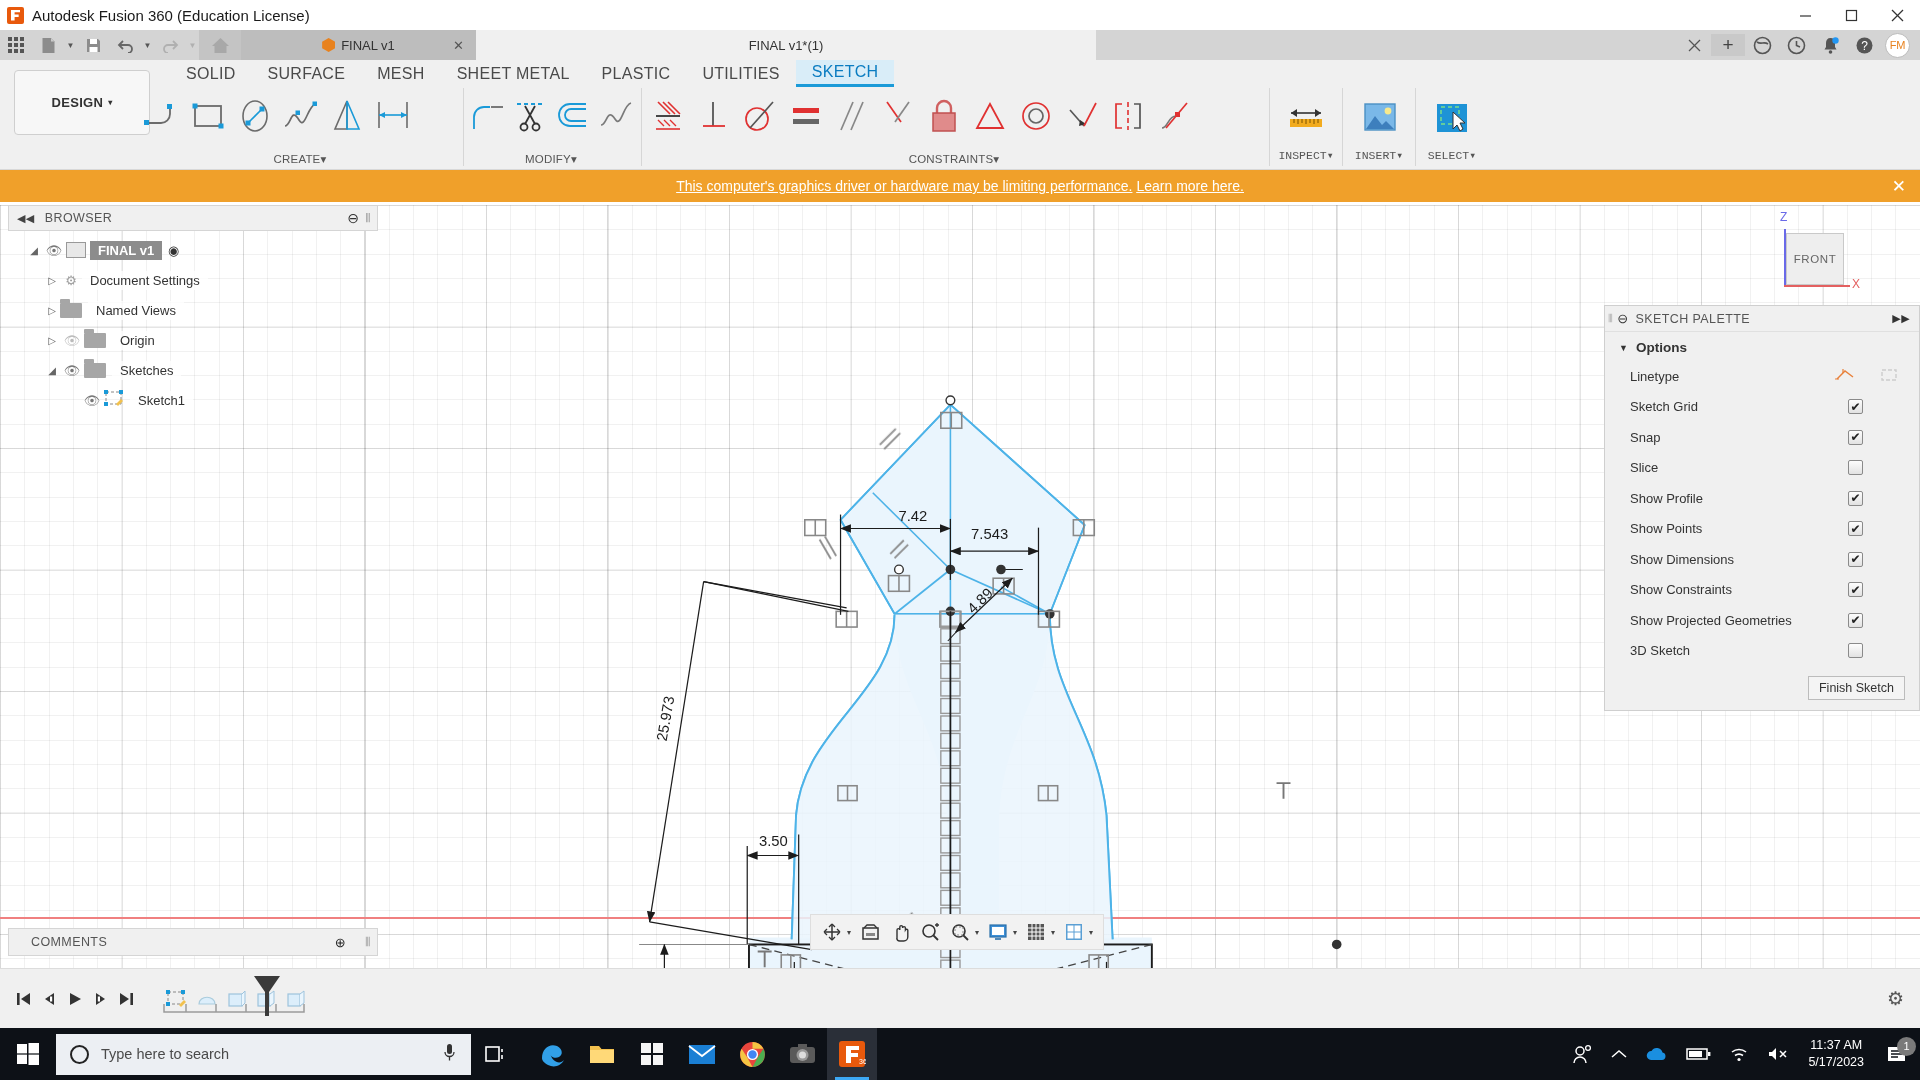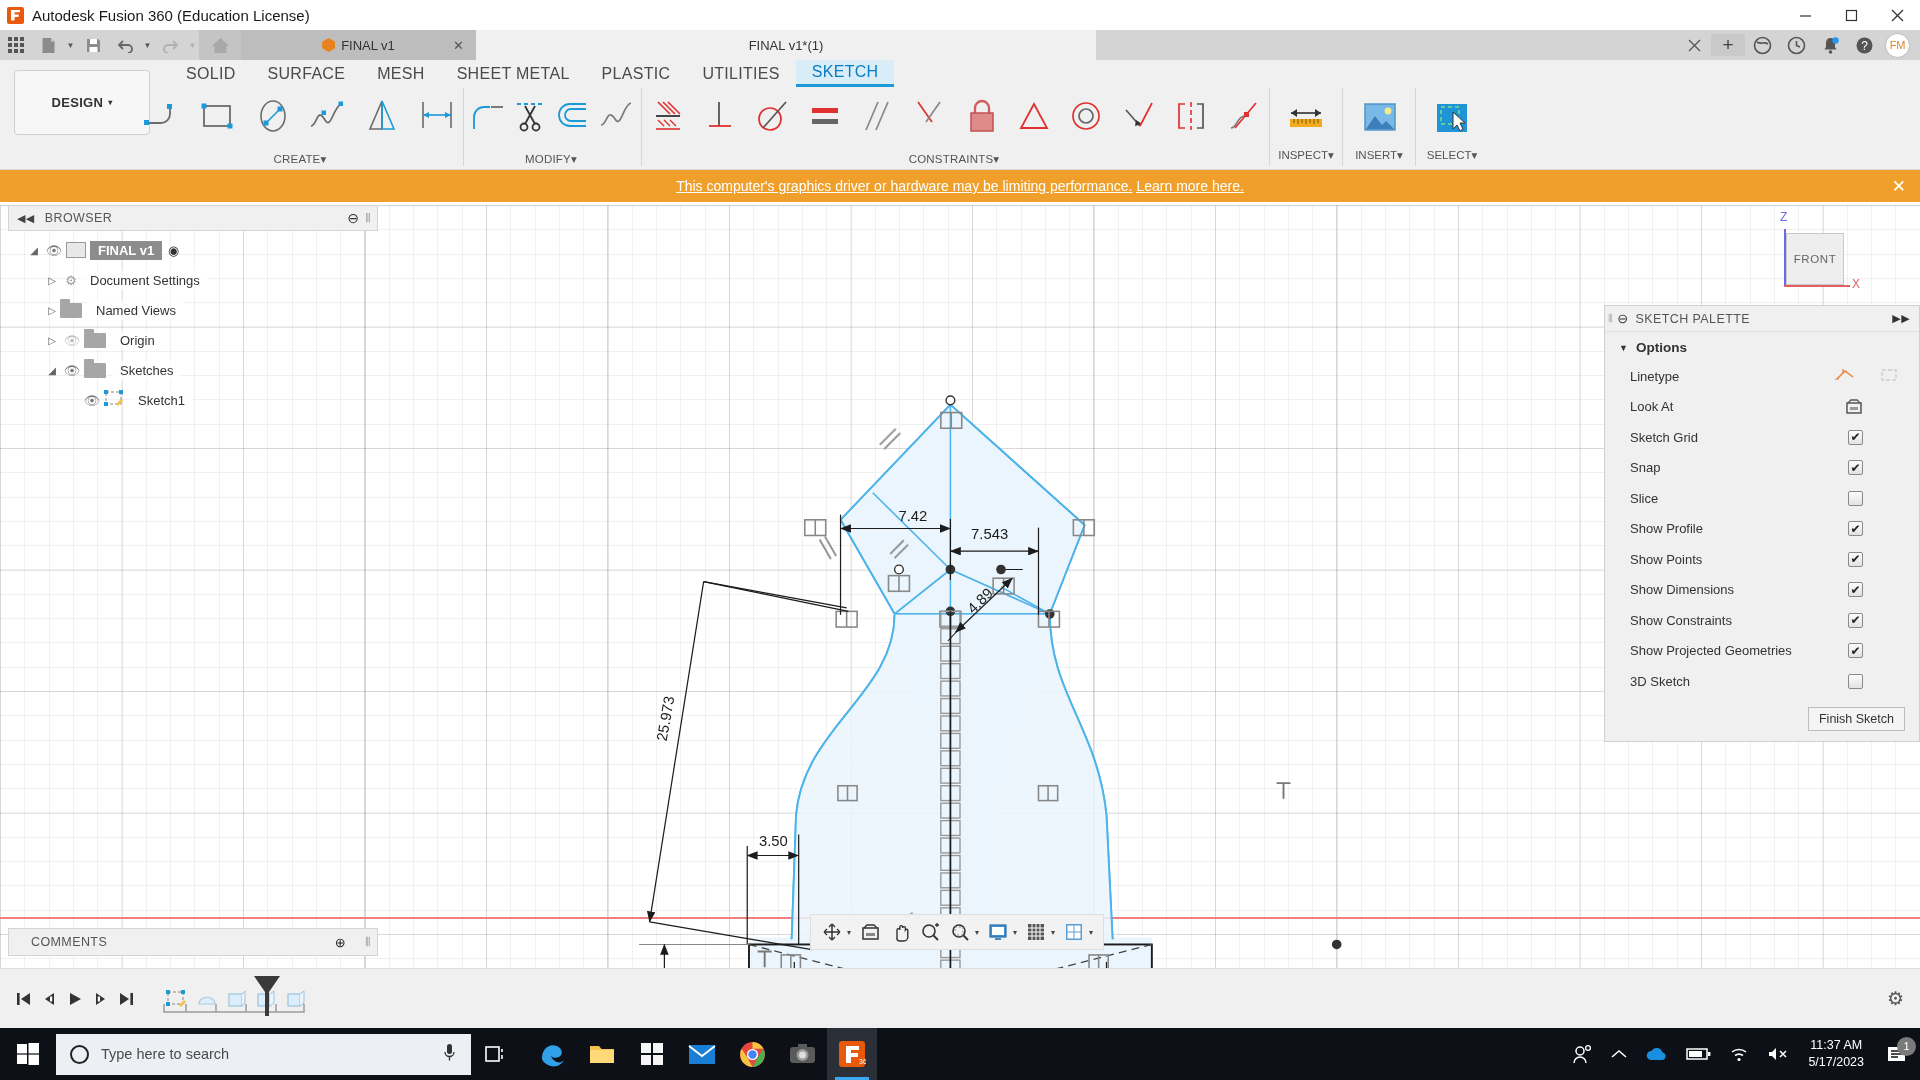--- a/index.html
+++ b/index.html
@@ -76,33 +76,33 @@
     font-size: 13px; color: #333; font-weight: 600; letter-spacing: .3px;
   }
   .design-box .car { font-size: 8px; margin-left: 5px; }
   .ws-tabs { position: absolute; left: 170px; top: 0; display: flex; height: 27px; }
   .ws-tab {
     padding: 0 16px; height: 27px; display: flex; align-items: center;
     font-size: 16px; color: #4a4a4a; letter-spacing: .3px;
   }
   .ws-tab.active { background: #d9edf8; color: #0a7cc1; border-bottom: 3px solid #1a9ad8; }
   .tool-strip { position: absolute; left: 140px; top: 28px; right: 0; height: 82px; display: flex; align-items: flex-start; }
-  .tgroup { display: flex; align-items: flex-start; height: 78px; position: relative; justify-content: space-between; }
+  .tgroup { display: flex; align-items: flex-start; height: 78px; position: relative; }
   .tgroup + .tgroup { border-left: 1px solid #d6d6d6; margin-left: 3px; padding-left: 3px; }
   .tool {
     width: 46px; height: 52px; display: flex; align-items: center; justify-content: center;
     margin-top: 2px;
   }
   .tool.big { width: 56px; height: 56px; }
   .glabel {
     position: absolute; bottom: 0; left: 0; width: 100%; text-align: center;
     font-size: 11.5px; color: #555; letter-spacing: .2px;
   }
   .gcell { display: flex; flex-direction: column; align-items: center; width: 66px; height: 78px; }
-  .gcell .glabel2 { font-size: 11.5px; color: #555; margin-top: 2px; }
+  .gcell .glabel2 { font-size: 11.5px; color: #555; margin-top: 2px; font-family: Liberation Mono, monospace; }
   .gcell.hl { background: #d4ecf8; }
 
   
   .warnbar {
     height: 32px; background: #f0a02a; display: flex; align-items: center;
     justify-content: center; position: relative; color: #fff; font-size: 14px; text-decoration: underline;
   }
   .warnbar a { color: #fff; text-decoration: underline; margin-left: 4px; }
   .warn-close { position: absolute; right: 14px; font-size: 17px; color: #fff; }
 
@@ -897,30 +897,20 @@
             </svg>
         </span>
         <span>
           <svg width="20" height="16" viewBox="0 0 20 16">
               <rect x="3" y="3" width="14" height="10" fill="none" stroke="#ccc" stroke-width="1.4" stroke-dasharray="4,2"></rect>
             </svg>
         </span>
       </span>
     </div>
     <div class="pal-row">
-      <span>Look At</span>
-      <span class="ctl">
-        <svg width="18" height="16" viewBox="0 0 18 16">
-            <rect x="2" y="4" width="14" height="10" fill="none" stroke="#555" stroke-width="1.5"></rect>
-            <rect x="5" y="8" width="8" height="3" fill="#999"></rect>
-            <path d="M3,4 l3,-3 l6,0 l3,3" fill="none" stroke="#555" stroke-width="1.3"></path>
-          </svg>
-      </span>
-    </div>
-    <div class="pal-row">
       <span>Sketch Grid</span>
       <span class="ctl">
           <span class="cbx">✔</span>
         </span>
     </div>
     <div class="pal-row">
       <span>Snap</span>
       <span class="ctl">
           <span class="cbx">✔</span>
         </span>

